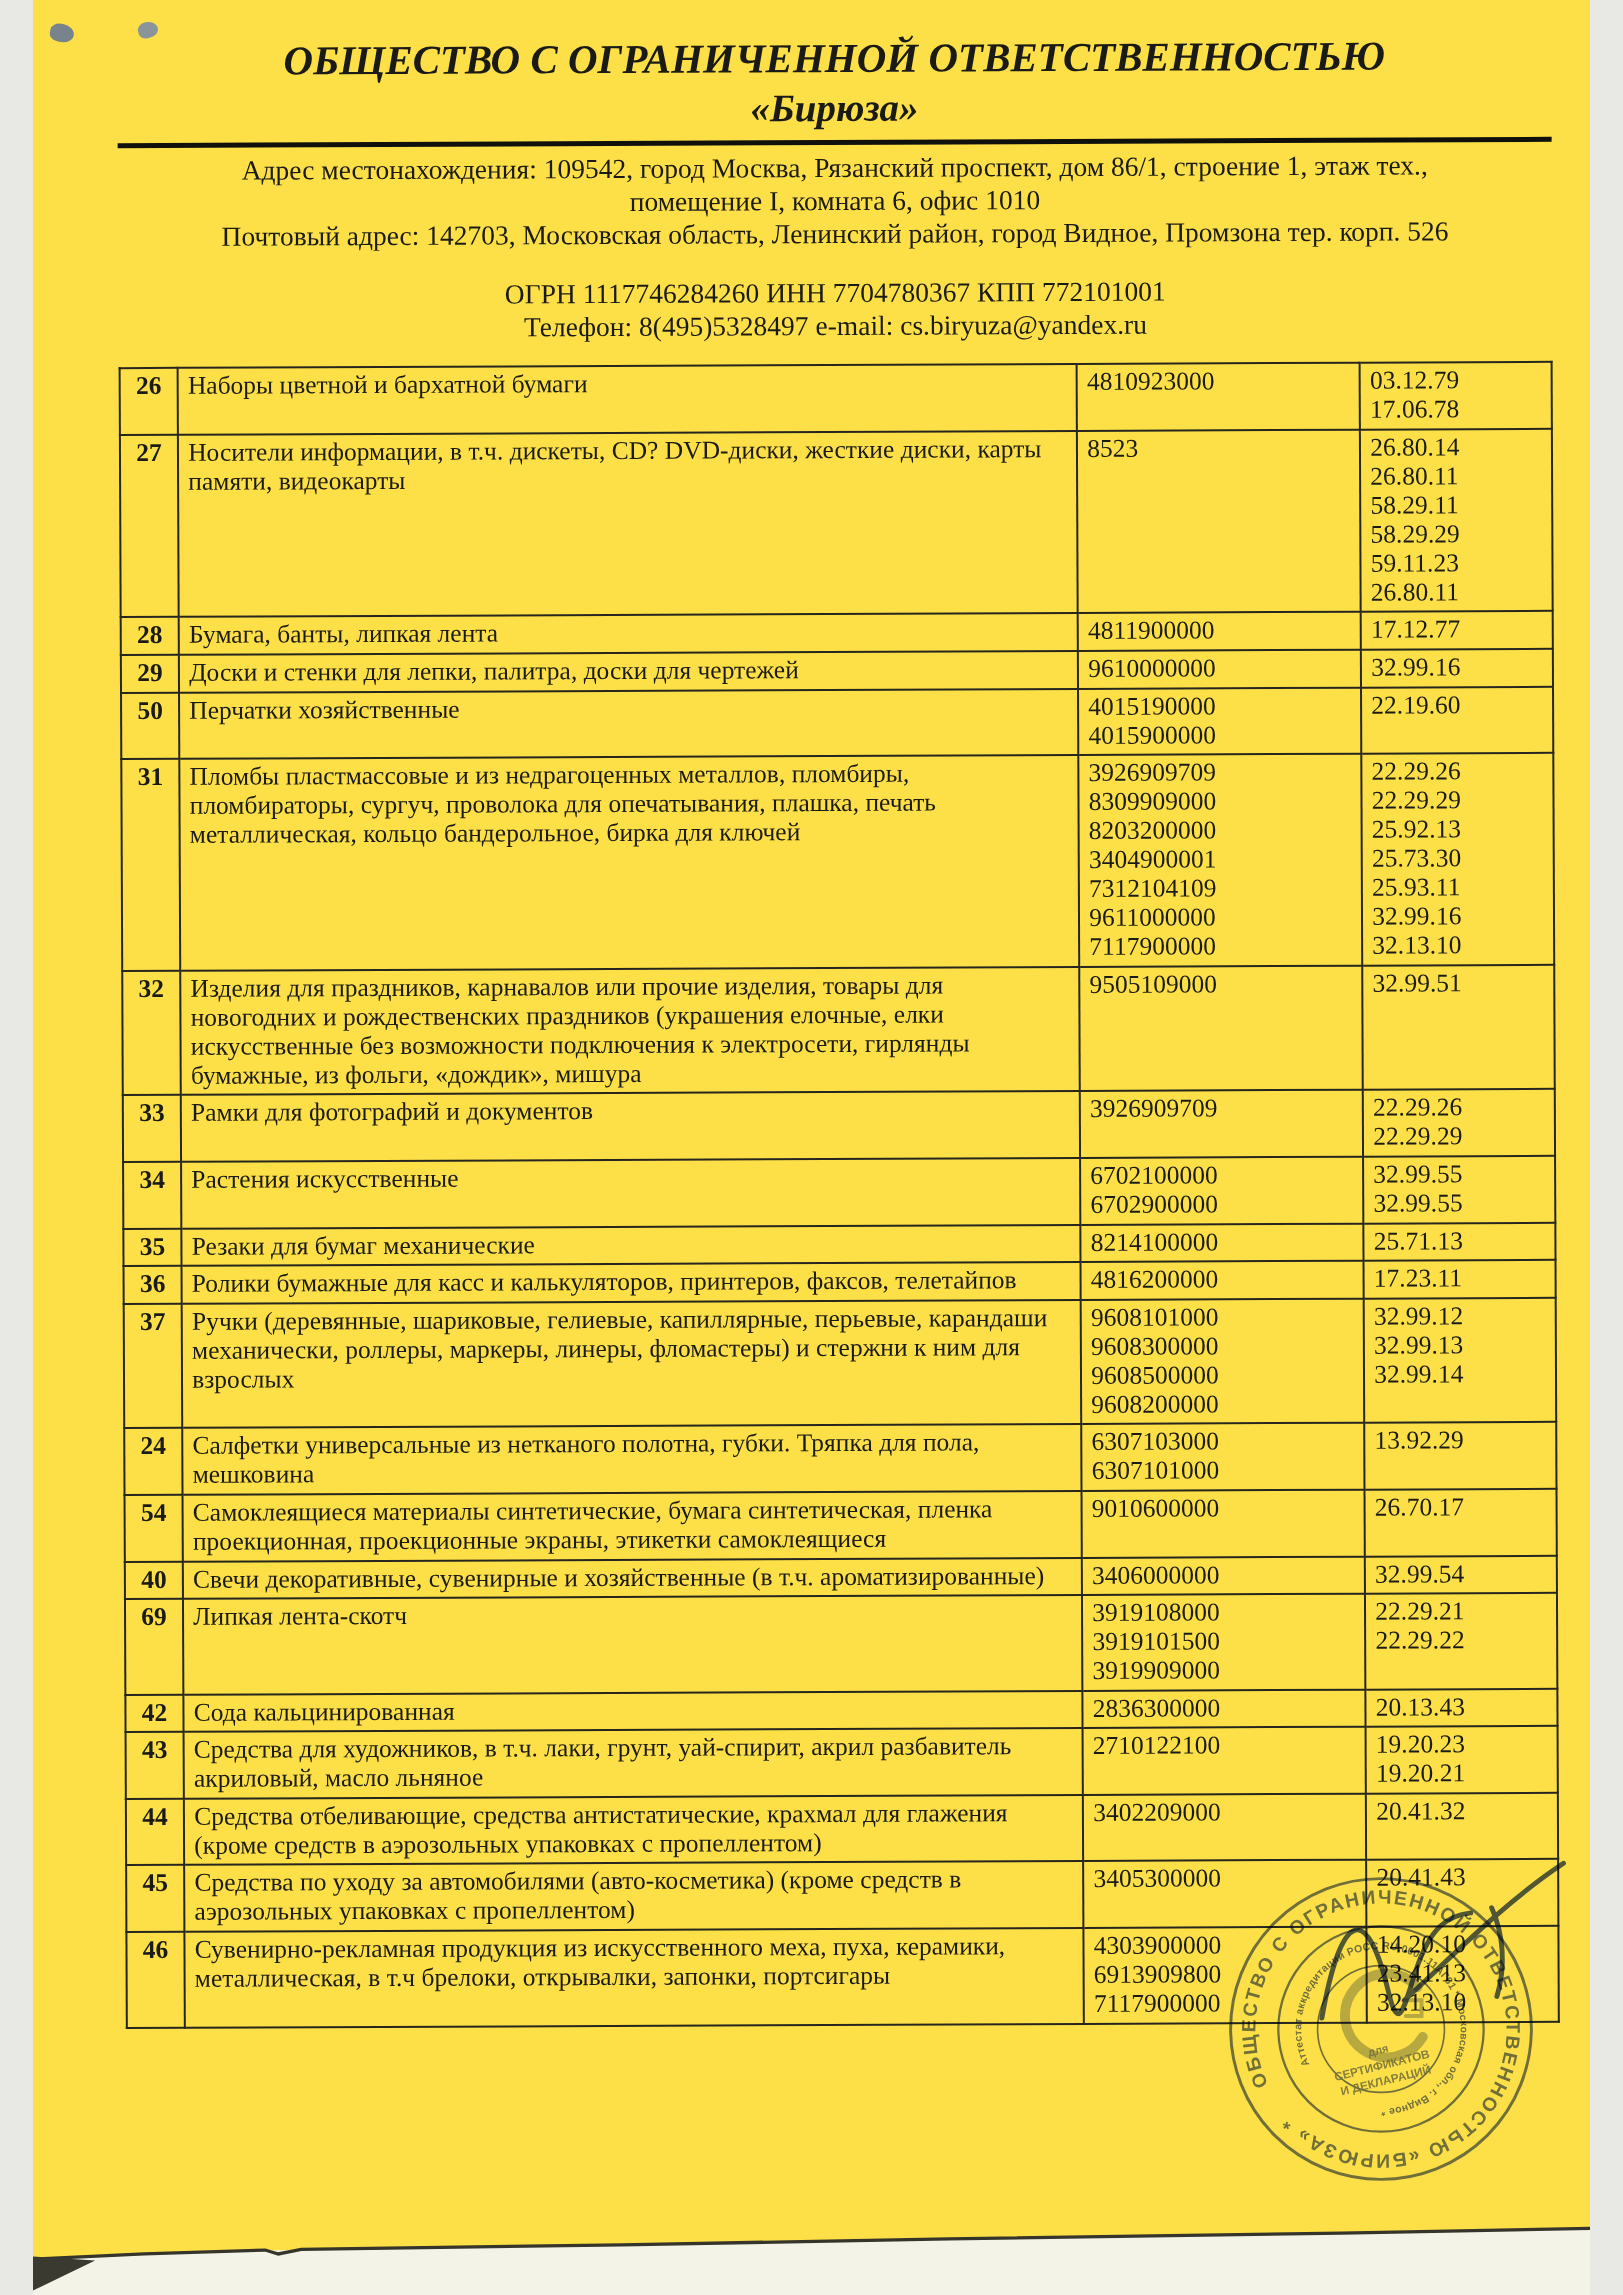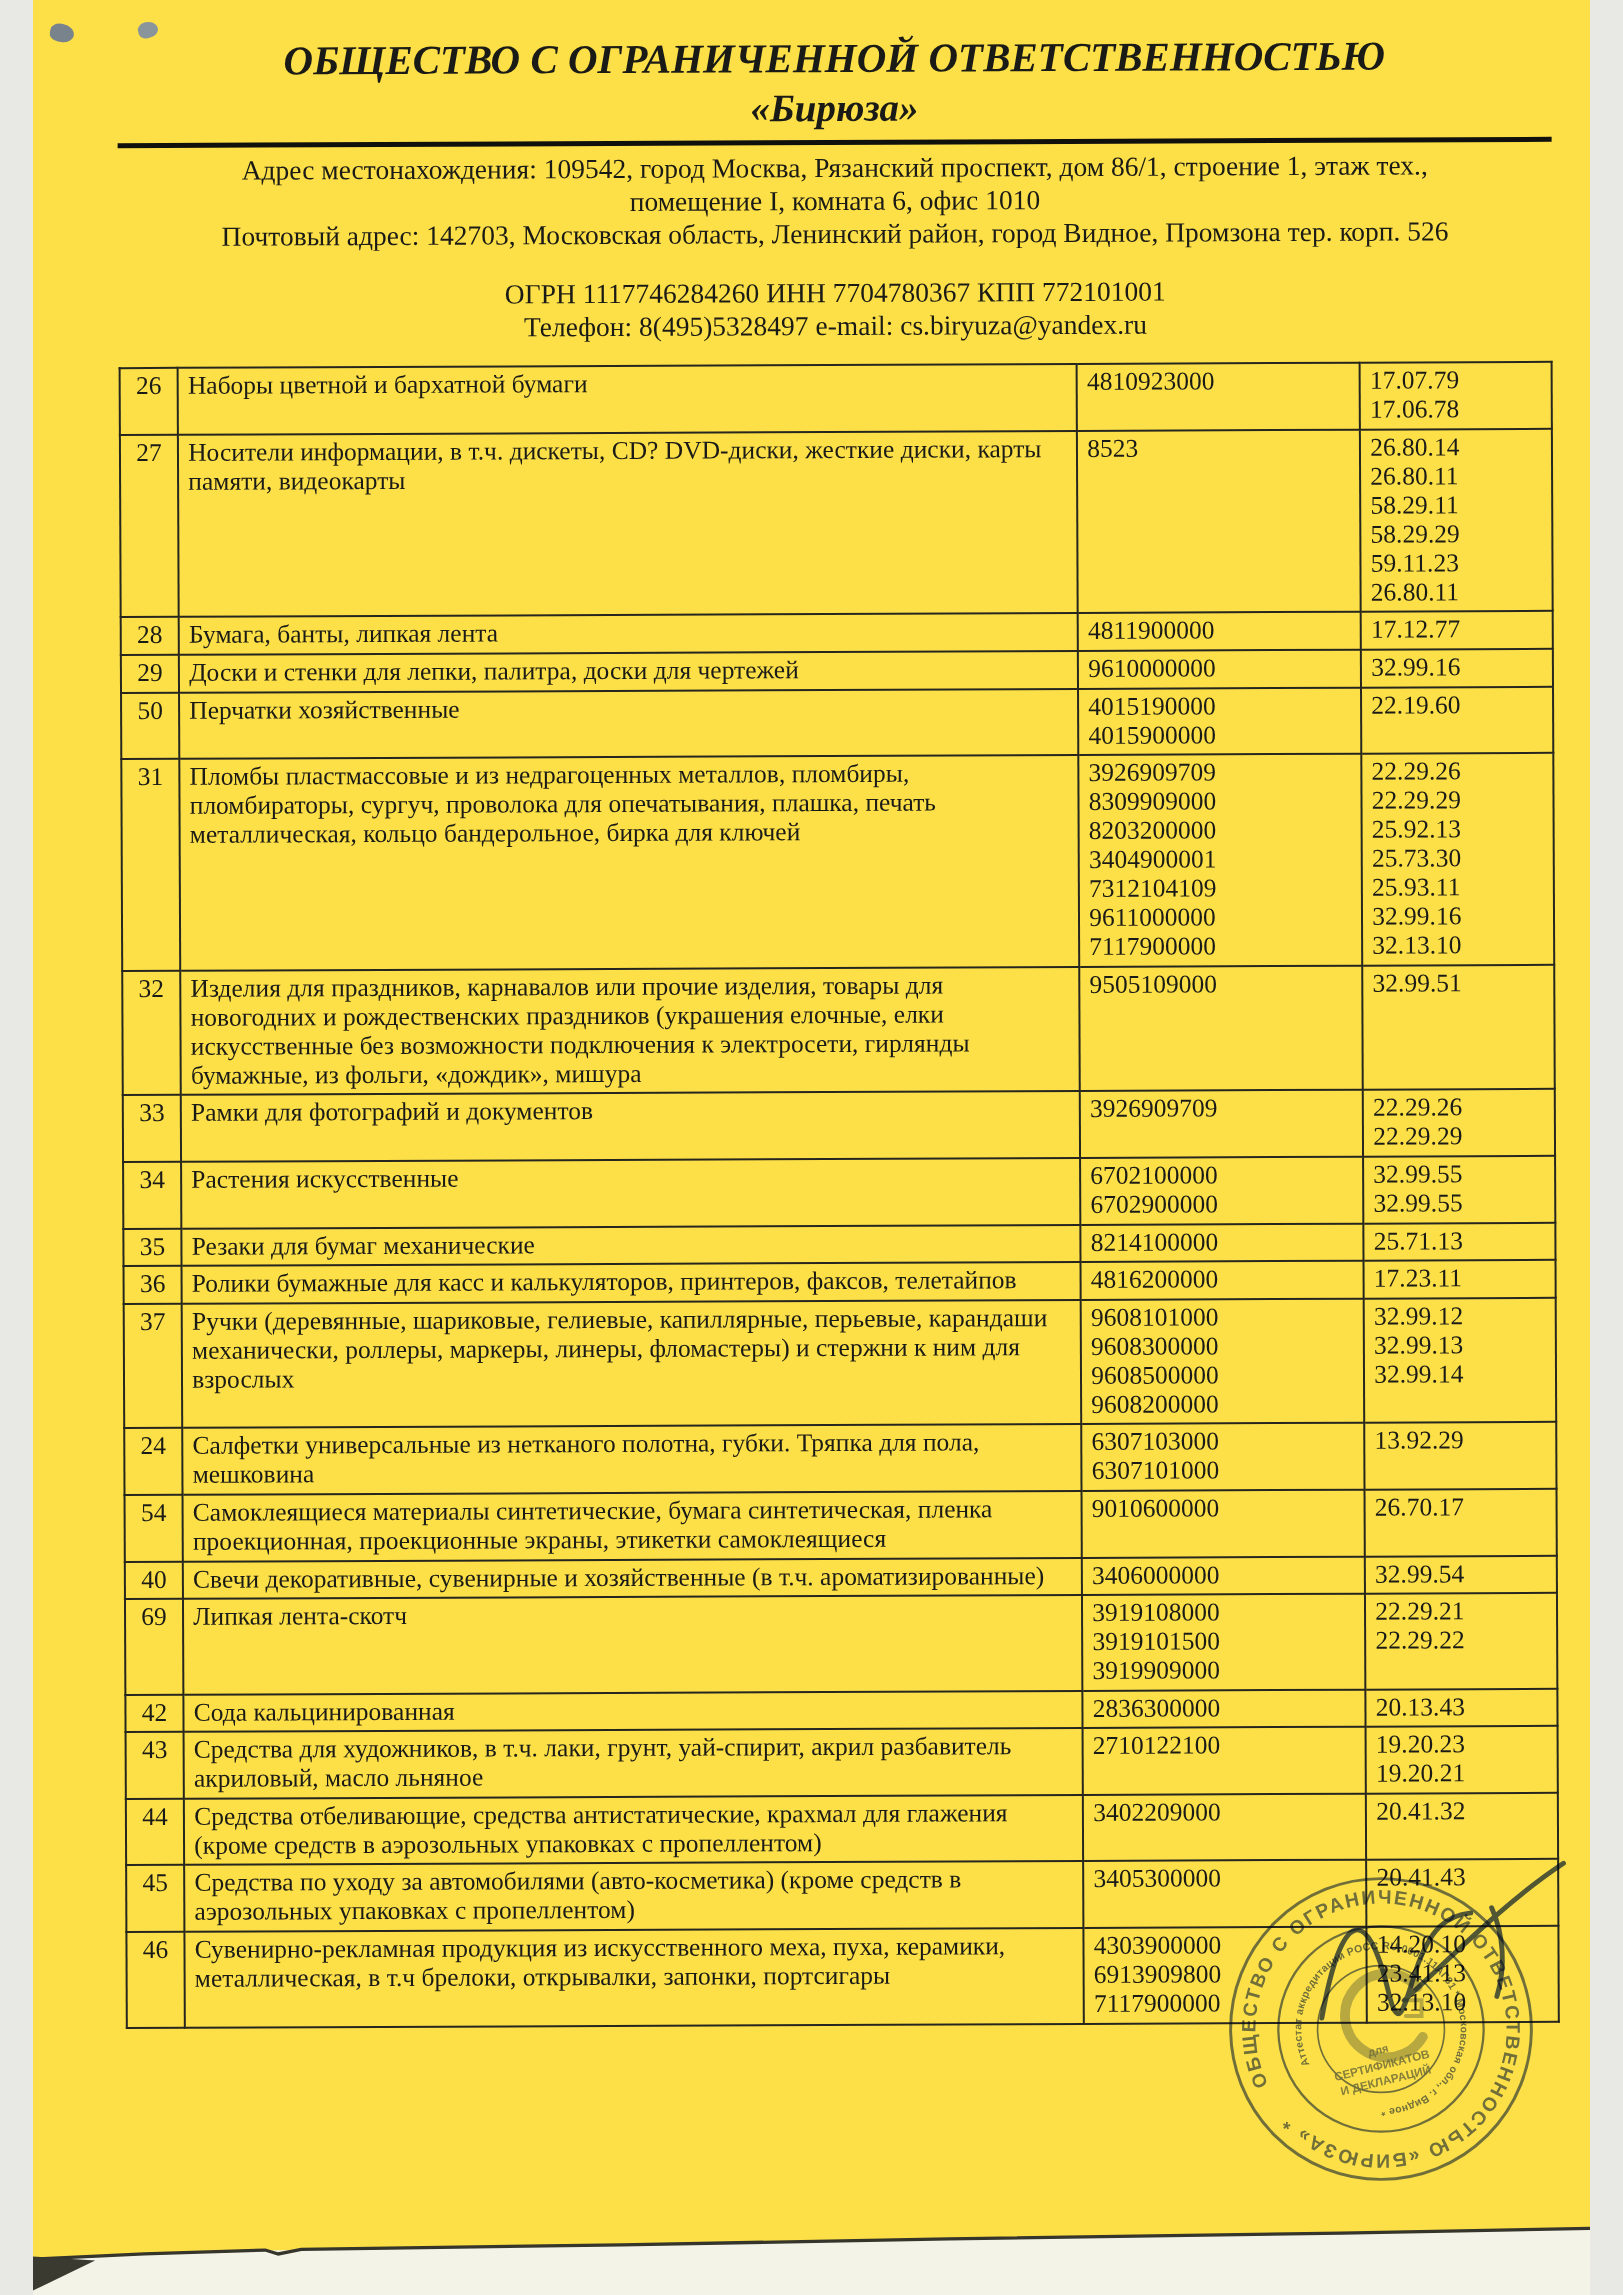--- a/index.html
+++ b/index.html
@@ -16,21 +16,21 @@
   .addr2{text-align:center;font-size:27.5px;line-height:33px;}
   .addr3{text-align:center;font-size:27.5px;line-height:33px;}
   .reg {text-align:center;font-size:27.5px;line-height:33px;margin-top:26px;}
   .contact{text-align:center;font-size:27.5px;line-height:33px;}
   table.goods{width:100%;border-collapse:collapse;margin-top:22px;table-layout:fixed;}
   table.goods td{
     border:2px solid #26261f;border-top-width:2.6px;border-bottom-width:2.6px;
     vertical-align:top;font-size:25.5px;line-height:29px;padding:2px 9.2px 4.6px;
     overflow:hidden;
   }
-  td.c-num{text-align:center;padding-left:2.6px;padding-right:2.6px;}
+  td.c-num{text-align:center;padding-left:2.6px;padding-right:2.6px;font-weight:bold;}
   td.c-desc{}
   td.c-code{}
   td.c-okpd{}
   .line{white-space:nowrap;}
   
   .stamp{position:absolute;left:1178px;top:1859px;mix-blend-mode:multiply;opacity:.88;}
   .signature{position:absolute;left:1243px;top:1845px;mix-blend-mode:multiply;opacity:.92;}
   .stamp text{font-family:"Liberation Sans", sans-serif;font-weight:600;}
   
   .speck{position:absolute;border-radius:48% 60% 55% 45%;}
@@ -64,21 +64,21 @@
           <col>
       </colgroup>
       <tbody>
     <tr>
       <td class="c-num">26</td>
       <td class="c-desc">Наборы цветной и бархатной бумаги</td>
       <td class="c-code">
               <div class="line">4810923000</div>
             </td>
       <td class="c-okpd">
-              <div class="line">17.07.79</div>
+              <div class="line">03.12.79</div>
               <div class="line">17.06.78</div>
             </td>
     </tr>
 
     <tr>
       <td class="c-num">27</td>
       <td class="c-desc">Носители информации, в т.ч. дискеты, CD? DVD-диски, жесткие диски, карты памяти, видеокарты</td>
       <td class="c-code">
               <div class="line">8523</div>
             </td>

